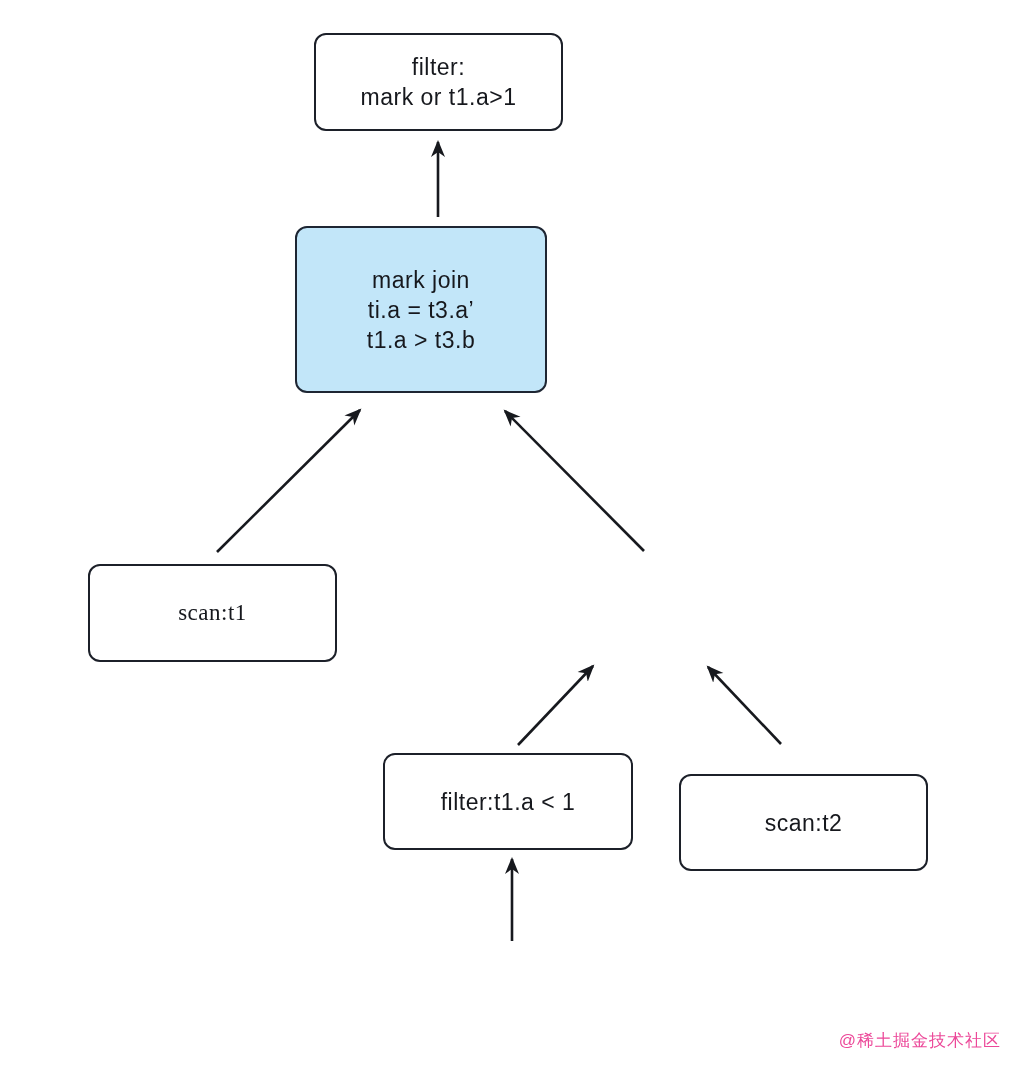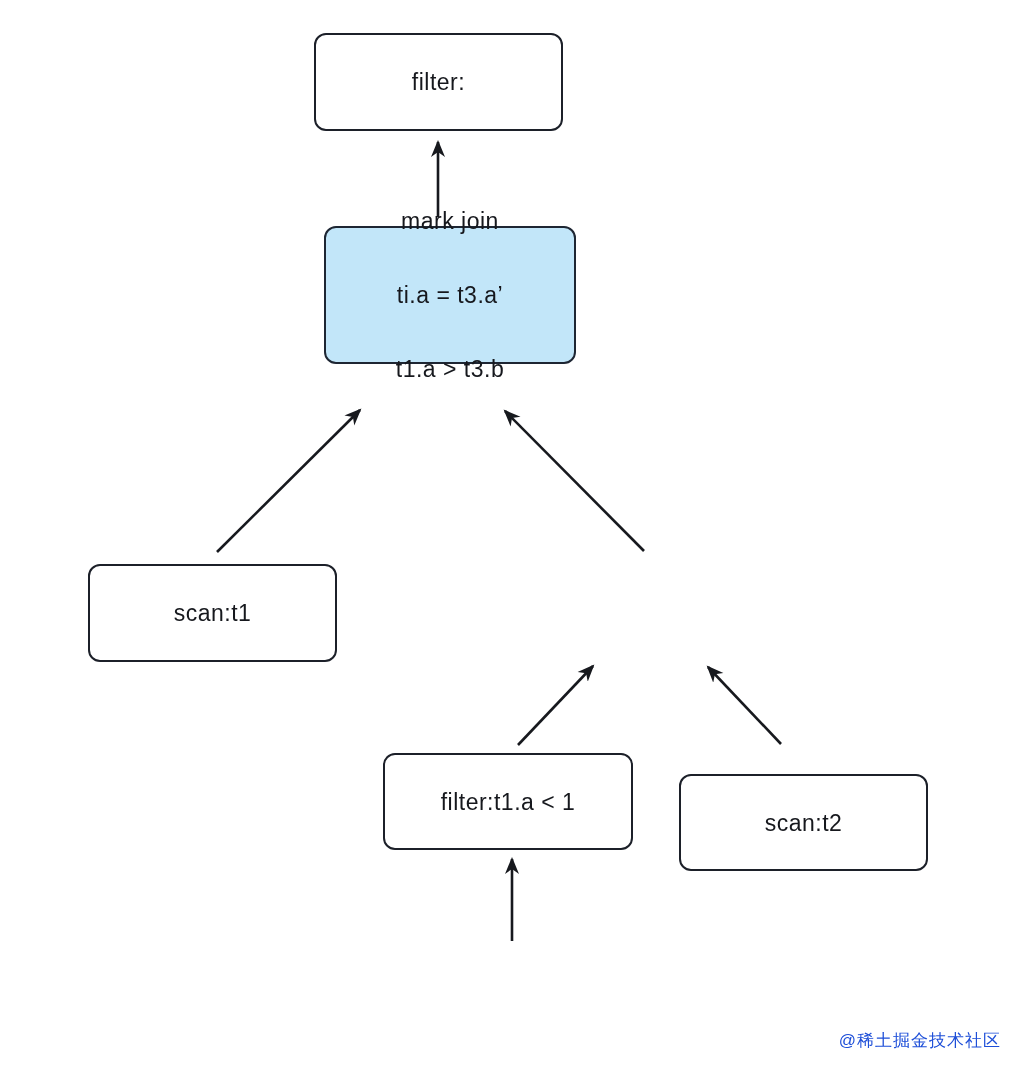--- a/index.html
+++ b/index.html
@@ -42,31 +42,31 @@
     font-weight: 500;
     letter-spacing: 0.5px;
     line-height: 30px;
     text-align: center;
   }
   .node.highlight {
     background: #c2e6f9;
     border-color: #1e2633;
   }
   .node-filter-top   { left: 314px; top: 33px;  width: 249px; height: 98px; }
-  .node-mark-join    { left: 324px; top: 226px; width: 252px; height: 138px; gap: 44px; }
-  .node-scan-t1      { left: 88px;  top: 564px; width: 249px; height: 98px; }
+  .node-mark-join    { left: 295px; top: 226px; width: 252px; height: 167px; }
+  .node-scan-t1      { left: 88px;  top: 564px; width: 249px; height: 98px; font-family: Liberation Serif, serif; }
   .node-cross-join   { left: 523px; top: 560px; width: 249px; height: 97px; }
   .node-filter-t1a   { left: 383px; top: 753px; width: 250px; height: 97px; }
   .node-scan-t2      { left: 679px; top: 753px; width: 249px; height: 97px; margin-top: 21px; }
   .node-scan-t1a     { left: 383px; top: 951px; width: 249px; height: 96px; }
   .watermark {
     position: absolute;
     right: 24px;
     bottom: 24px;
-    color: #1d4ed8;
+    color: #ec4899;
     font-size: 17px;
     font-weight: 500;
     letter-spacing: 1px;
   }
 </style>
 </head>
 <body>
 
 <div class="canvas">
 
@@ -79,20 +79,21 @@
     <line class="edge" marker-end="url(#arrowhead)" x1="438" y1="217" x2="438" y2="142"></line>
     <line class="edge" marker-end="url(#arrowhead)" x1="217" y1="552" x2="360" y2="410"></line>
     <line class="edge" marker-end="url(#arrowhead)" x1="644" y1="551" x2="505" y2="411"></line>
     <line class="edge" marker-end="url(#arrowhead)" x1="518" y1="745" x2="593" y2="666"></line>
     <line class="edge" marker-end="url(#arrowhead)" x1="781" y1="744" x2="708" y2="667"></line>
     <line class="edge" marker-end="url(#arrowhead)" x1="512" y1="941" x2="512" y2="859"></line>
   </svg>
 
   <div class="node node-filter-top">
     <span>filter:</span>
+    <span>mark or t1.a&gt;1</span>
   </div>
 
   <div class="node node-mark-join highlight">
     <span>mark join</span>
     <span>ti.a = t3.a’</span>
     <span>t1.a &gt; t3.b</span>
   </div>
 
   <div class="node node-scan-t1">
     <span>scan:t1</span>

